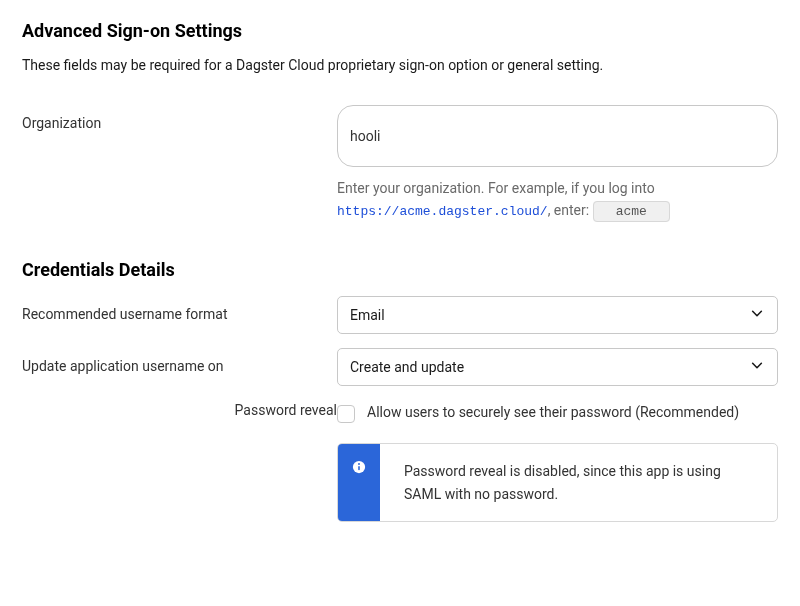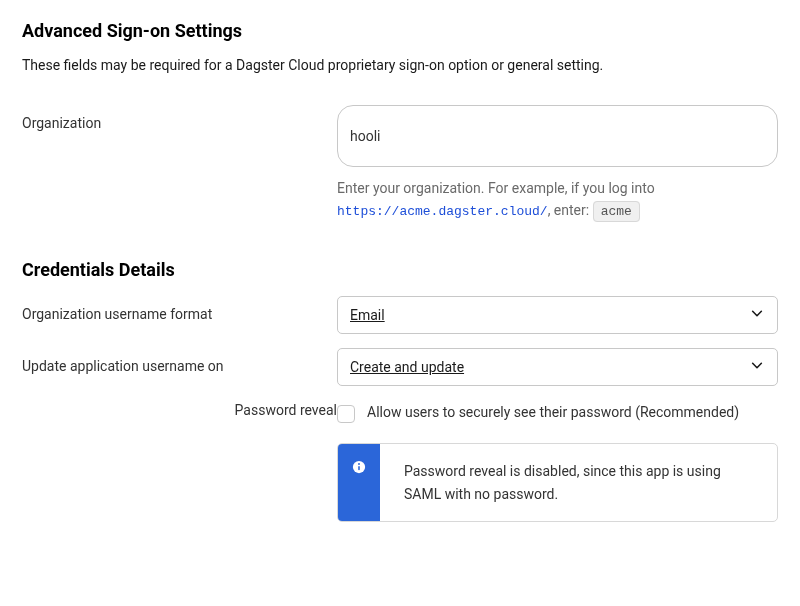--- a/index.html
+++ b/index.html
@@ -60,31 +60,30 @@
       font-family: "SFMono-Regular", Consolas, "Liberation Mono", Menlo, monospace;
       font-size: 13px;
       color: #1d4ed8;
     }
     .help-text code.chip {
       font-family: "SFMono-Regular", Consolas, "Liberation Mono", Menlo, monospace;
       font-size: 13px;
       background: #f0f0f0;
       border: 1px solid #d8d8d8;
       border-radius: 4px;
-      padding: 2px 7px;
+      padding: 2px 22px;
       color: #555;
       margin-top: 32px;
     }
     .section-gap {
       height: 22px;
     }
     .select-wrapper {
       position: relative;
       width: 100%;
-      text-decoration: underline;
     }
     .select {
       width: 100%;
       padding: 10px 12px;
       font-size: 14px;
       border: 1px solid #c8c8c8;
       border-radius: 5px;
       background: #fff;
       color: #1a1a1a;
       appearance: none;
@@ -157,21 +156,21 @@
       <span>Enter your organization. For example, if you log into </span><code class="url">https://acme.dagster.cloud/</code><span>, enter: </span><code class="chip">acme</code>
     </div>
   </div>
 </div>
 
 <div class="section-gap"></div>
 
 <h2>Credentials Details</h2>
 
 <div class="form-row">
-  <div class="label-col">Organization username format</div>
+  <div class="label-col">Recommended username format</div>
   <div class="field-col">
     <div class="select-wrapper">
       <div class="select">Email</div>
       <span class="chevron">
         <svg width="14" height="14" viewBox="0 0 16 16" fill="none">
             <path d="M3 5.5 L8 10.5 L13 5.5" stroke="#1a1a1a" stroke-width="1.8" stroke-linecap="round" stroke-linejoin="round"></path>
           </svg>
       </span>
     </div>
   </div>

